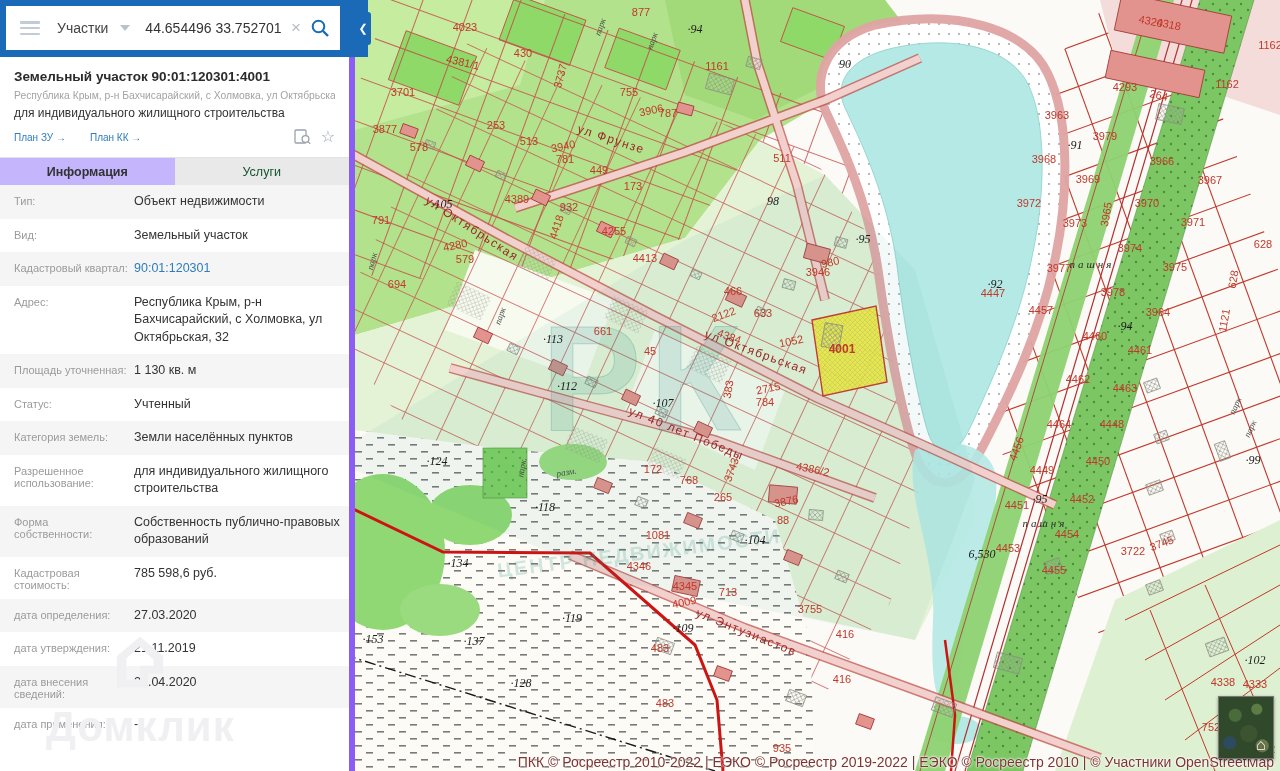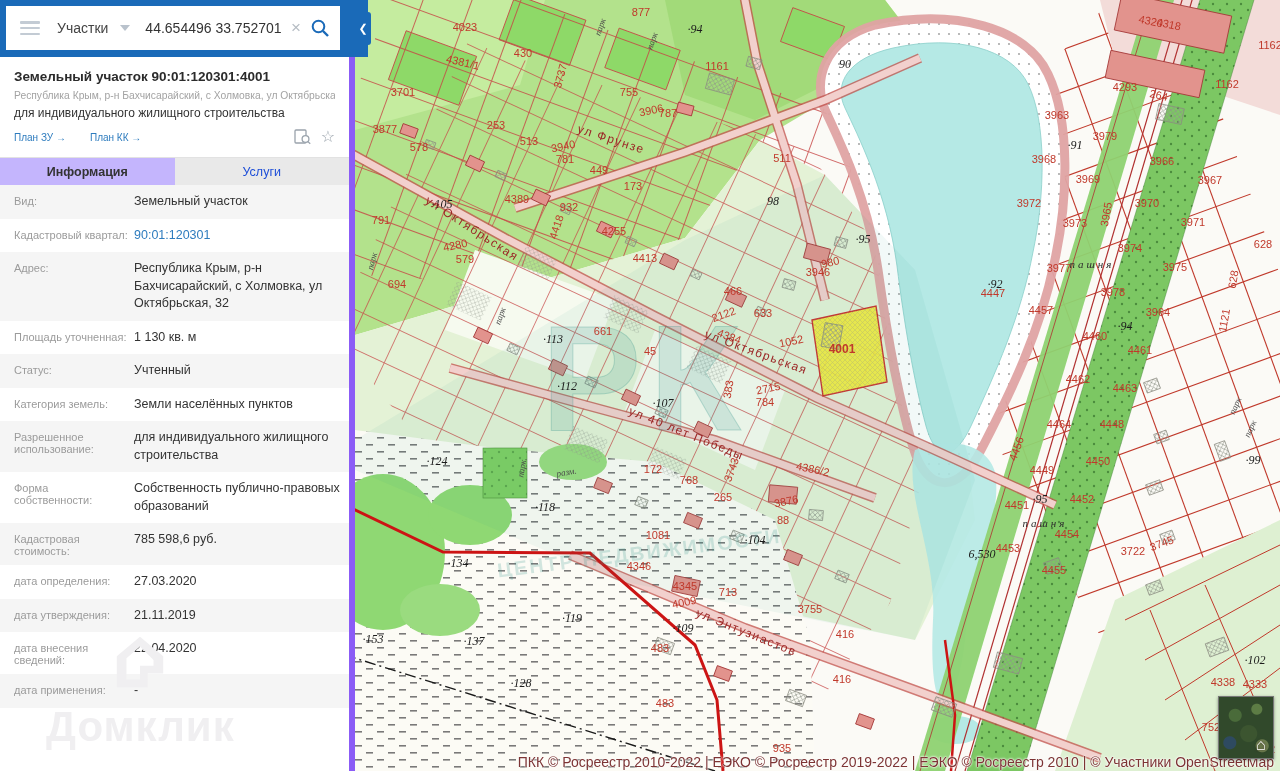--- a/index.html
+++ b/index.html
@@ -58,21 +58,21 @@
   .p-sub{font-size:10.3px;color:#a3a3a3;margin-top:6px;white-space:nowrap;overflow:hidden;}
   .p-usage{font-size:12px;color:#333;margin-top:5px;}
   .links-row{display:flex;align-items:center;margin-top:9px;}
   .p-link{font-size:10px;color:#2e7cbe;text-decoration:none;margin-right:24px;cursor:pointer;}
   .head-icons{margin-left:auto;display:flex;align-items:center;gap:10px;color:#9aa3ac;}
   .star{font-size:16px;color:#9aa3ac;cursor:pointer;line-height:1;}
 
   .tabs{display:flex;height:27px;margin-top:6px;border-top:1px solid #e2e2e2;}
   .tab{flex:1;display:flex;align-items:center;justify-content:center;font-size:12.5px;cursor:pointer;}
   .tab.active{background:#c4b5fd;color:#333;font-weight:bold;}
-  .tab.inactive{background:#e9e9e9;color:#1d4ed8;}
+  .tab.inactive{background:#e9e9e9;color:#14532d;}
 
   .info-rows{font-size:12.5px;}
   .irow{display:flex;padding:8px 8px 8px 14px;}
   .irow:nth-child(odd){background:#f5f5f5;}
   .ilbl{width:114px;min-width:114px;font-size:11px;color:#9b9b9b;padding-top:2px;padding-right:6px;}
   .ival{color:#333;line-height:1.4;}
   .ival.link{color:#2e7cbe;cursor:pointer;}
 
   .domclick{position:absolute;left:46px;bottom:20px;display:flex;align-items:center;gap:12px;z-index:6;flex-direction:column;}
   .domclick-text{font-size:42px;font-weight:bold;color:#f0eff1;letter-spacing:1px;}
@@ -545,20 +545,24 @@
     </div>
   </div>
 
   <div class="tabs">
     <div class="tab active">Информация</div>
     <div class="tab inactive">Услуги</div>
   </div>
 
   <div class="info-rows" id="info-rows">
       <div class="irow">
+        <div class="ilbl">Тип:</div>
+        <div class="ival">Объект недвижимости</div>
+      </div>
+      <div class="irow">
         <div class="ilbl">Вид:</div>
         <div class="ival">Земельный участок</div>
       </div>
       <div class="irow">
         <div class="ilbl">Кадастровый квартал:</div>
         <div class="ival link">90:01:120301</div>
       </div>
       <div class="irow">
         <div class="ilbl">Адрес:</div>
         <div class="ival">Республика Крым, р-н Бахчисарайский, с Холмовка, ул Октябрьская, 32</div>

